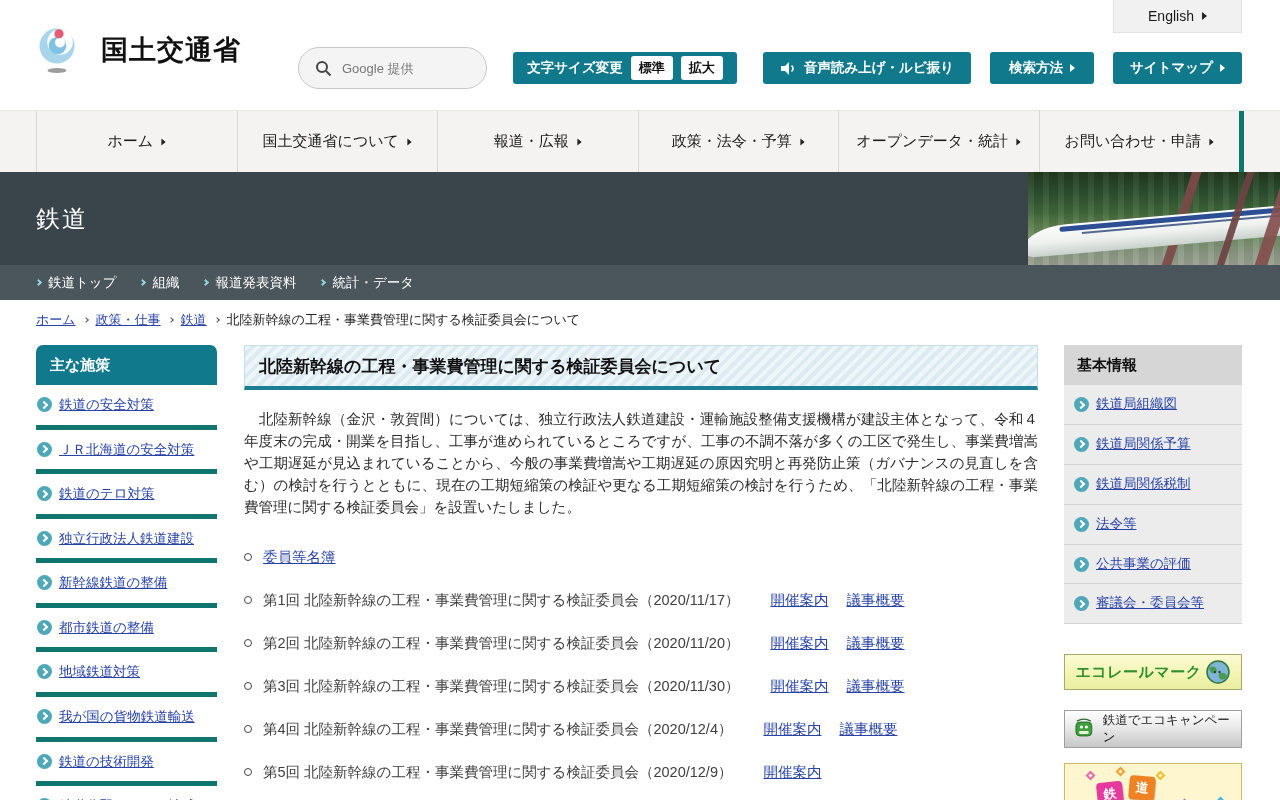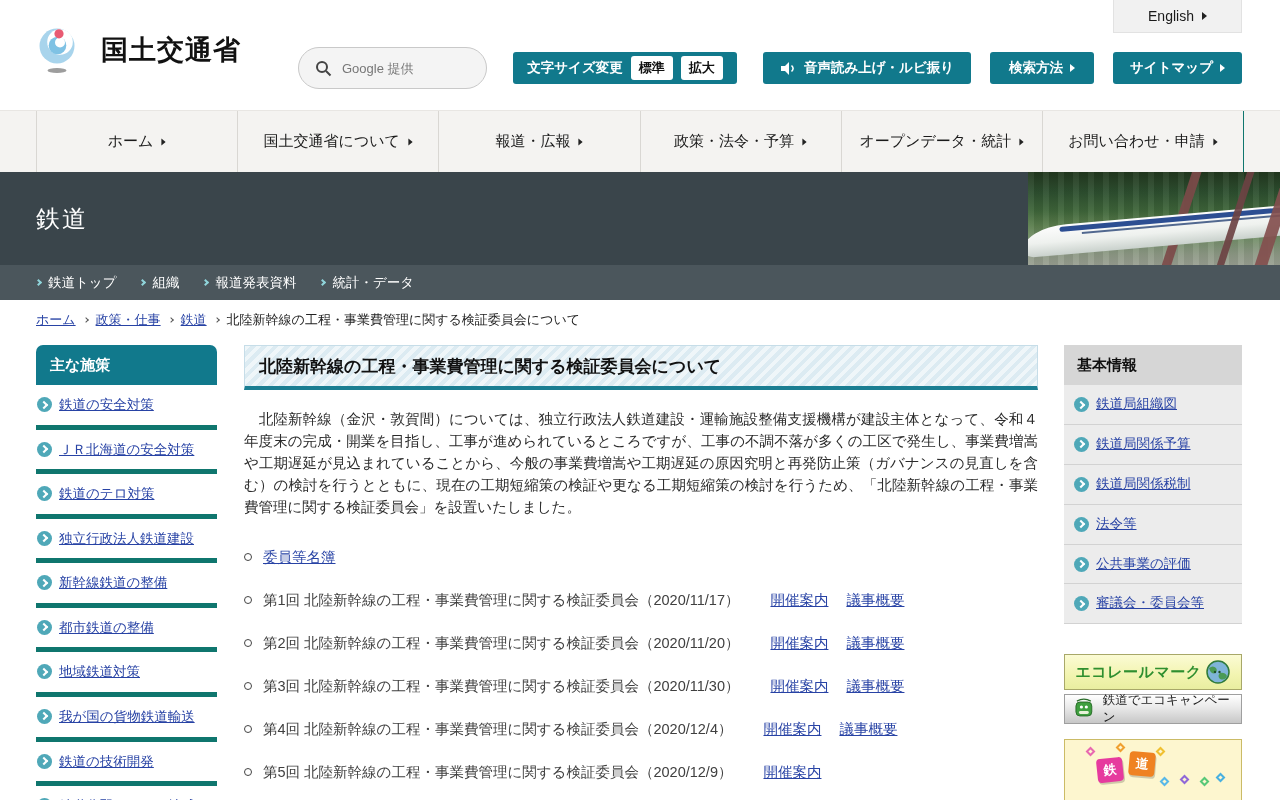--- a/index.html
+++ b/index.html
@@ -35,21 +35,21 @@
     font-size:13px; font-weight:bold; cursor:pointer; }
   .btn-tts { left:763px; width:208px; }
   .btn-searchmethod { left:990px; width:104px;justify-content:center; }
   .btn-sitemap { left:1113px; width:129px; }
 
   
   .nav { position:absolute; top:110px; left:0; width:1280px; height:62px;
     background:#f4f3f1; border-top:1px solid #e8e6e3; display:flex; padding:0 36px; }
   .nav-item { flex:1; display:flex; align-items:center; justify-content:center; gap:8px;
     font-size:15px; color:#1a1a1a; border-left:1px solid #d9d7d3; cursor:pointer; }
-  .nav-item:last-child { border-right:1px solid #0f766e; }
+  .nav-item:last-child { border-right:5px solid #0f766e; }
   .nav-item .tri { transform:scale(.85); }
 
   
   .hero { position:absolute; top:172px; left:0; width:1280px; height:93px; background:#3a454b; }
   .hero-title { position:absolute; left:36px; top:50%; transform:translateY(-50%);
     color:#fff; font-size:24px; letter-spacing:2px; }
   .train-art { position:absolute; right:0; top:0; width:252px; height:93px; overflow:hidden;
     background:linear-gradient(180deg,#22381f 0%,#2e5030 22%,#3f663a 42%,#5c7f4e 58%,#75906b 72%,#8e9a86 88%,#9aa092 100%); }
   .train-art .blur { position:absolute; inset:0;
     background:repeating-linear-gradient(90deg,rgba(255,255,255,.05) 0 6px,rgba(0,0,0,.06) 6px 15px); }
@@ -110,21 +110,21 @@
   .rb-header { background:#d6d6d6; color:#111; font-weight:bold; font-size:15px;
     height:40px; line-height:40px; padding-left:13px; }
   .rb-item { background:#ececec; border-bottom:1px solid #d2d2d2; padding:10px 8px 10px 10px;
     display:flex; gap:7px; align-items:flex-start; cursor:pointer; }
   .rb-item a { color:#2843a5; font-size:13.5px; text-decoration:underline; line-height:1.4; }
 
   .banner { width:178px; border:1px solid #9f9f9f; display:flex; align-items:center; cursor:pointer; }
   .banner-ecorail { margin-top:30px; height:36px; justify-content:center; gap:3px;
     background:linear-gradient(180deg,#fbfbd4 0%,#f2f4b0 60%,#e9eea0 100%); border-color:#a8a869; }
   .banner-ecorail .label { color:#2f8f2f; font-weight:bold; font-size:15px; letter-spacing:.5px; }
-  .banner-ecocamp { margin-top:4px; height:30px; gap:7px; padding-left:7px;
+  .banner-ecocamp { margin-top:20px; height:38px; gap:7px; padding-left:7px;
     background:linear-gradient(180deg,#ffffff 0%,#e9e9e9 45%,#c7c7c7 100%); }
   .banner-ecocamp .label { color:#222; font-size:12.5px; }
   .banner-tetsudo { margin-top:15px; height:62px; background:#fdf6cf; border-color:#cbbb66;
     position:relative; overflow:hidden; }
   .block { position:absolute; width:26px; height:24px; border-radius:4px; color:#fff;
     font-size:13px; font-weight:bold; display:flex; align-items:center; justify-content:center;
     box-shadow:1px 2px 0 rgba(0,0,0,.18); }
   .block-tetsu { left:32px; top:18px; background:#e63a9e; transform:rotate(-6deg); }
   .block-do { left:64px; top:12px; background:#ef8222; transform:rotate(5deg); }
   .dia { position:absolute; width:7px; height:7px; border:2px solid; transform:rotate(45deg); background:transparent; }

